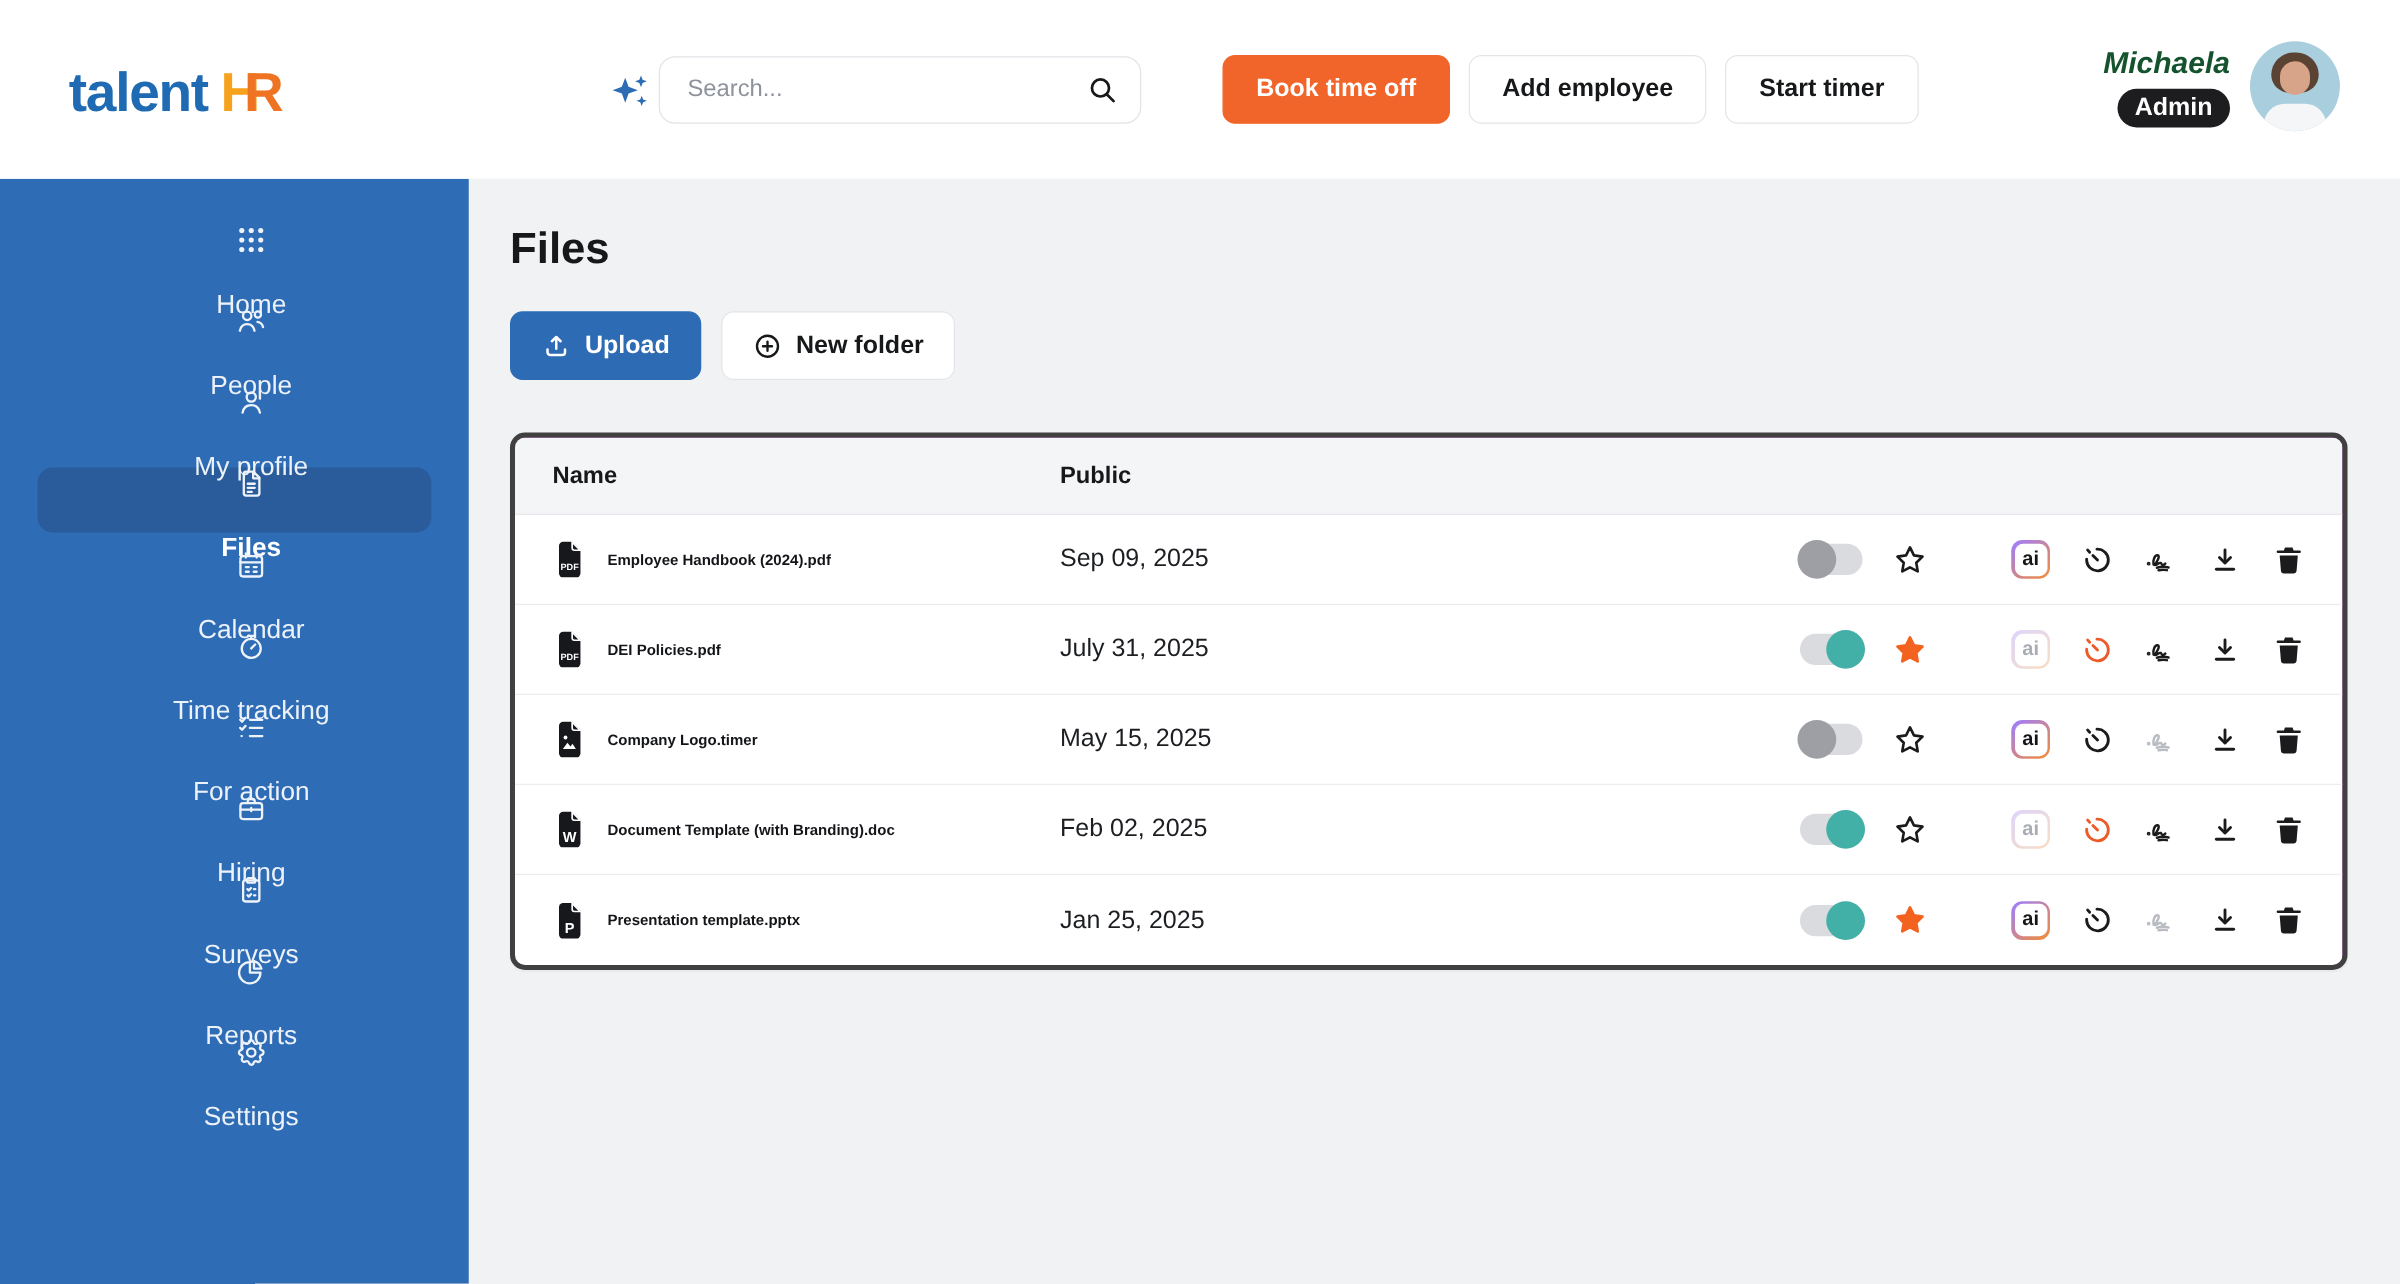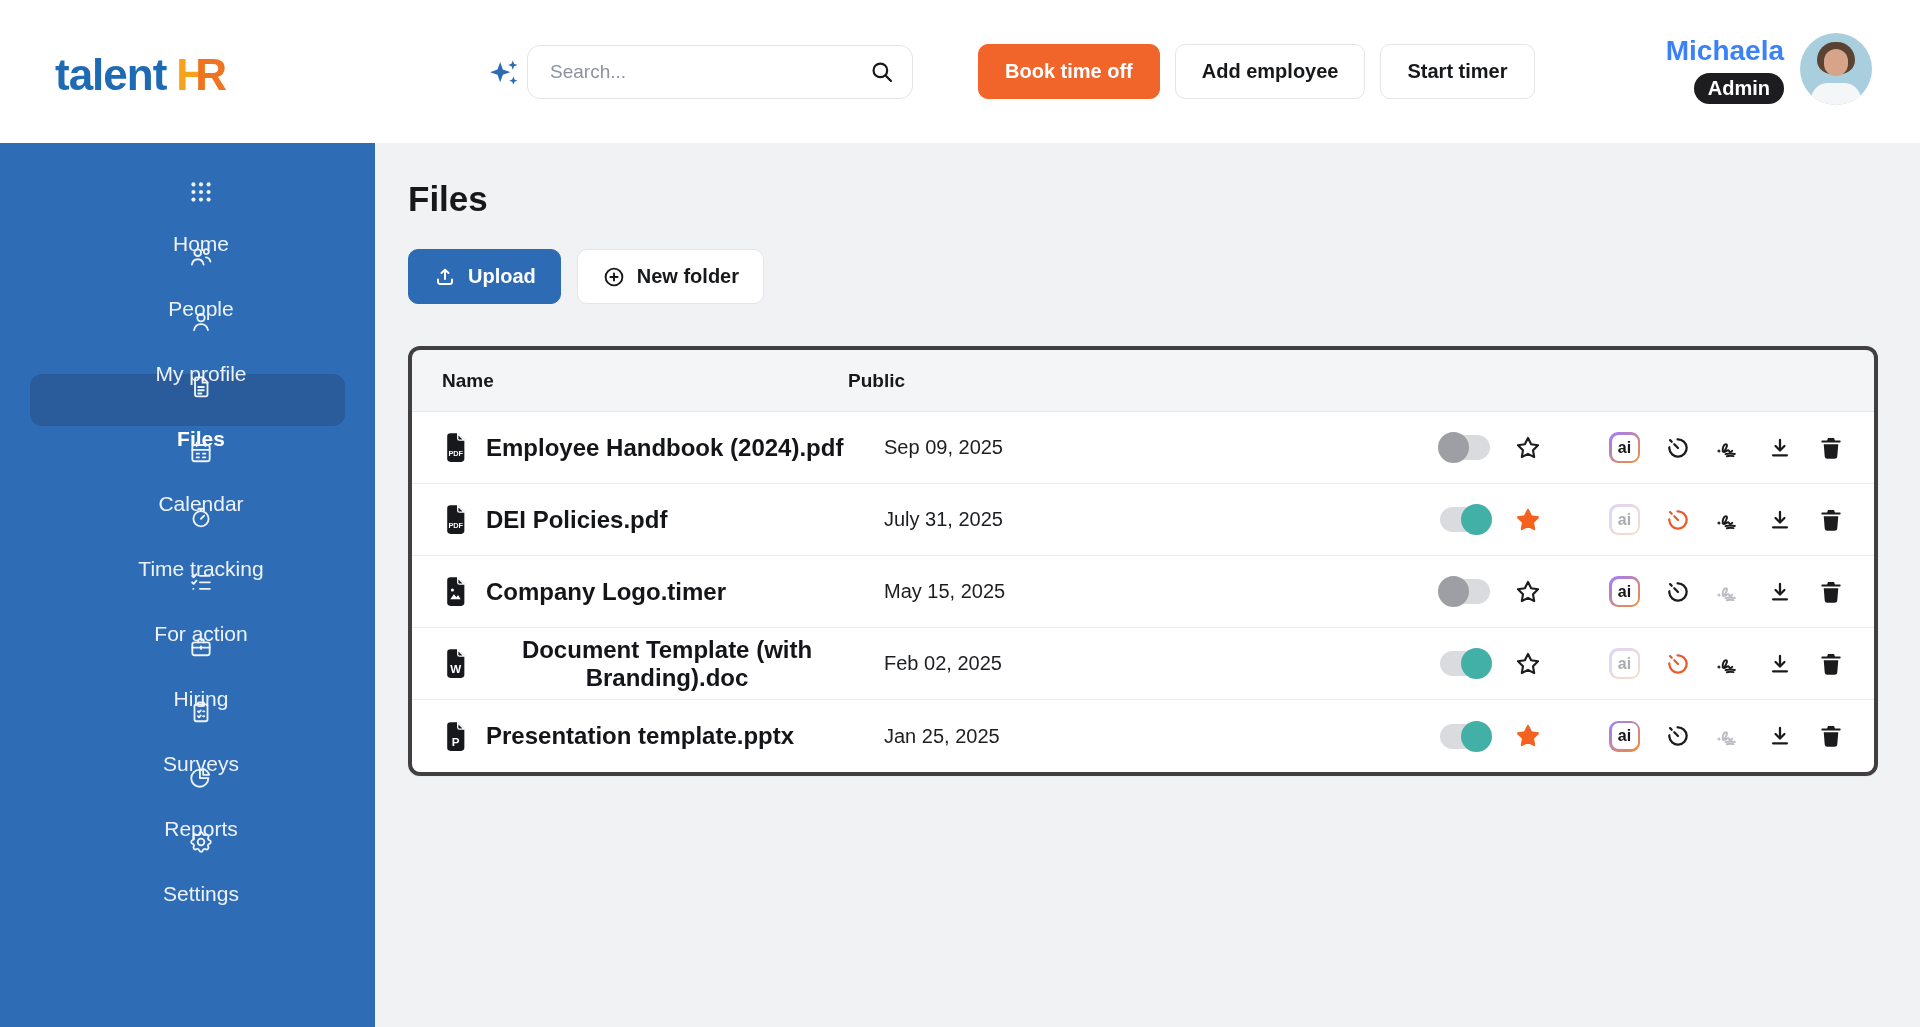--- a/index.html
+++ b/index.html
@@ -17,21 +17,21 @@
   .sparkle svg { width:100%; height:100%; }
   .search-wrap { position:absolute; left:527px; top:45px; width:386px; height:54px; }
   .search-wrap input { width:100%; height:100%; border:1.5px solid #e2e4e8; border-radius:13px; padding:0 56px 0 22px; font-size:19px; font-family:"Liberation Sans",sans-serif; color:#17181a; outline:none; background:#fff; }
   .search-wrap input::placeholder { color:#8d929b; }
   .search-icon { position:absolute; right:18px; top:14px; width:26px; height:26px; cursor:pointer; }
   .hdr-buttons { position:absolute; left:930px; top:44px; display:flex; gap:15px;padding-left:48px; }
   .btn { height:55px; border-radius:10px; border:1.5px solid #e4e5e9; background:#fff; font-family:"Liberation Sans",sans-serif; font-size:20px; font-weight:700; color:#17181a; padding:0 26px; cursor:pointer; display:flex; align-items:center; gap:10px; }
   .btn.primary-orange { background:var(--primary-orange,#f1642a); border-color:var(--primary-orange,#f1642a); color:#fff; }
   .user-block { position:absolute; right:48px; top:33px; display:flex; align-items:center; gap:16px; }
   .user-meta { display:flex; flex-direction:column; align-items:flex-end; gap:6px; }
-  .user-name { font-size:28px; font-weight:700; color:#3b82f6; }
+  .user-name { font-size:24px; font-weight:700; color:#14532d;font-style:italic; }
   .user-badge { background:var(--badge-bg,#1d1d1f); color:#fff; font-size:20px; font-weight:700; border-radius:999px; padding:4px 14px; }
   .avatar { width:72px; height:72px; border-radius:50%; background:#a9cede; position:relative; overflow:hidden; cursor:pointer; }
   .av-hair { position:absolute; top:9px; left:17px; width:38px; height:32px; border-radius:19px 19px 15px 15px; background:#5b4334; }
   .av-face { position:absolute; top:16px; left:24px; width:24px; height:27px; border-radius:12px; background:#d7a489; }
   .av-body { position:absolute; bottom:-9px; left:11px; width:50px; height:31px; border-radius:17px 17px 0 0; background:#f5f6f7; }
 
   
   .sidebar { position:absolute; top:143px; left:0; width:375px; height:884px; background:var(--sidebar-bg,#2e6db6); padding-top:36px; }
   .nav-item { display:flex; align-items:center; gap:27px; height:52px; margin:0 30px 13px 30px; padding-left:27px; border-radius:12px; color:#edf2f9; font-size:21px; cursor:pointer;flex-direction:column; }
   .nav-item.active { background:var(--sidebar-active,#2a5c9c); font-weight:700; color:#fff; }
@@ -49,22 +49,22 @@
 
   
   .card { margin-top:42px; width:1470px; background:#701a75; border:4px solid #404040; border-radius:12px; overflow:hidden; box-shadow:0 1px 2px rgba(20,24,40,.04); }
   .thead { display:grid; grid-template-columns:406px 592px 1fr; height:62px; align-items:center; background:var(--card-header-bg,#f4f5f7); border-bottom:1px solid #e7e8ec; padding:0 30px; }
   .hcell { font-size:19px; font-weight:700; color:#17181a; }
   .trow { display:grid; grid-template-columns:406px 592px 1fr; height:72px; align-items:center; padding:0 30px; border-bottom:1px solid #ededf0; background:#fff; }
   .trow:last-child { border-bottom:none; }
   .name-cell { display:flex; align-items:center; gap:17px; }
   .file-icon { width:27px; height:31px; flex:0 0 27px; }
   .file-icon svg { width:100%; height:100%; }
-  .file-name { font-size:24px; font-weight:700; color:#141518; cursor:pointer;text-align:center; }
-  .date-cell { font-size:20px; color:#1c1e21;margin-left:36px; }
+  .file-name { font-size:12px; font-weight:700; color:#141518; cursor:pointer; }
+  .date-cell { font-size:20px; color:#1c1e21; }
   .public-cell { display:flex; align-items:center; }
 
   .toggle { width:50px; height:25px; border-radius:13px; background:#dadbde; position:relative; cursor:pointer; flex:0 0 50px; }
   .toggle .knob { width:31px; height:31px; border-radius:50%; position:absolute; top:-3px; }
   .toggle.off .knob { left:-2px; background:#9d9fa4; }
   .toggle.on .knob { right:-2px; background:var(--teal,#43b0a7); }
 
   .star { width:28px; height:28px; margin-left:24px; cursor:pointer; }
   .star svg { width:100%; height:100%; }
 

